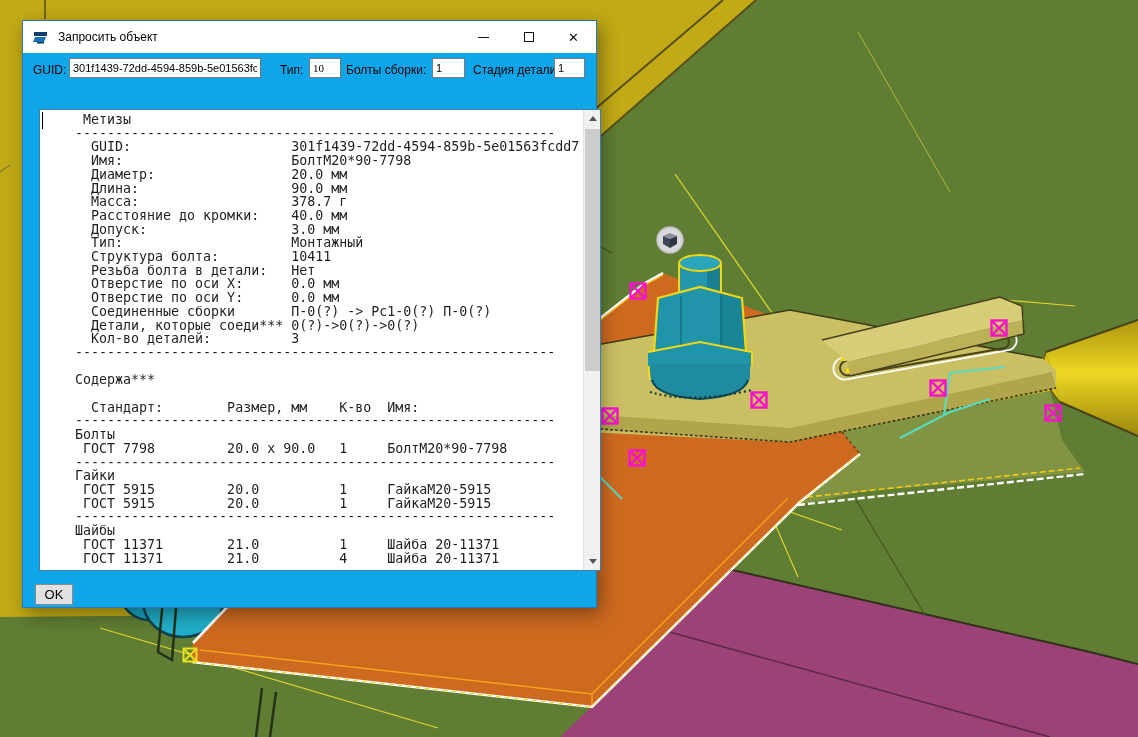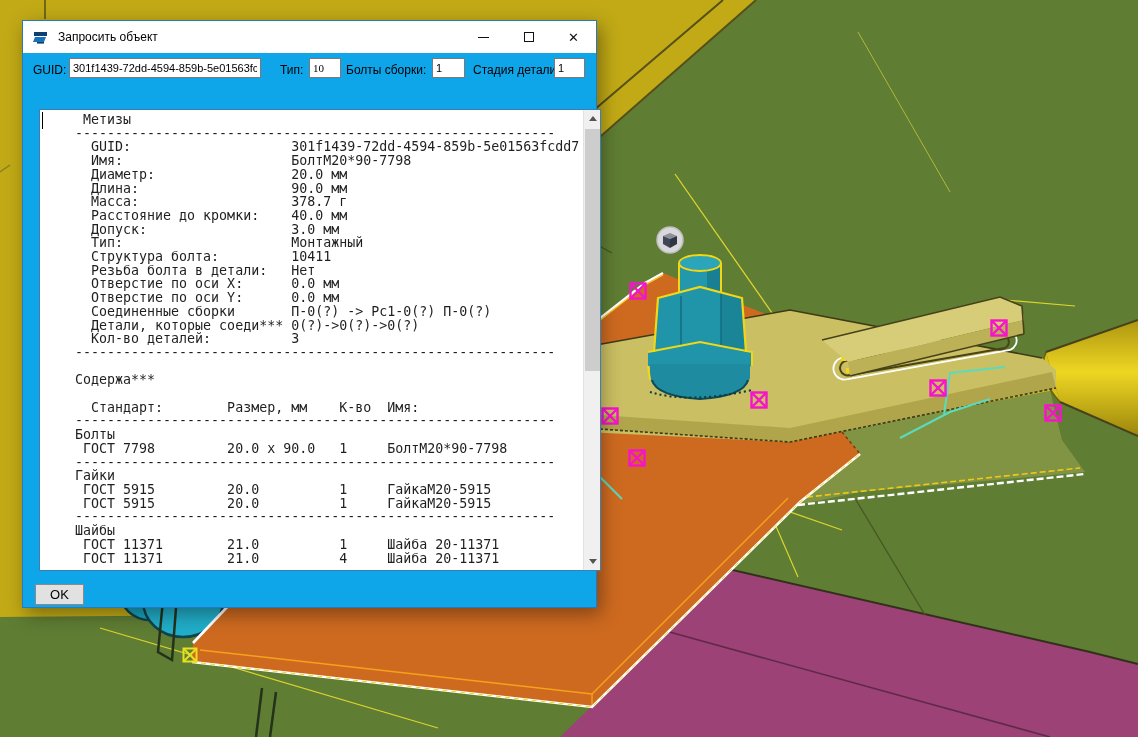--- a/index.html
+++ b/index.html
@@ -42,21 +42,21 @@
   .vscroll{position:absolute;right:0;top:0;width:17px;height:100%;background:#f0f0f0;
            border-left:1px solid #e2e2e2;box-sizing:border-box;}
   .sb-arrow{position:absolute;left:0;width:17px;height:17px;display:flex;
             align-items:center;justify-content:center;}
   .tri-up{width:0;height:0;border-left:4px solid transparent;border-right:4px solid transparent;
           border-bottom:5px solid #555;}
   .tri-down{width:0;height:0;border-left:4px solid transparent;border-right:4px solid transparent;
           border-top:5px solid #555;}
   .sb-thumb{position:absolute;left:1px;top:19px;width:15px;height:242px;background:#cdcdcd;}
 
-  .ok-btn{position:absolute;left:12px;top:563px;width:49px;height:21px;background:#e1e1e1;
+  .ok-btn{position:absolute;left:12px;top:563px;width:38px;height:21px;background:#e1e1e1;
           border:1px solid #8a8a8a;box-sizing:border-box;font-size:13px;color:#000;
           display:flex;align-items:center;justify-content:center;}
 </style>
 </head>
 <body>
 
 <svg id="scene" viewBox="0 0 1138 737" xmlns="http://www.w3.org/2000/svg">
 
   <rect x="0" y="0" width="1138" height="737" fill="#5f7d33"></rect>
 

